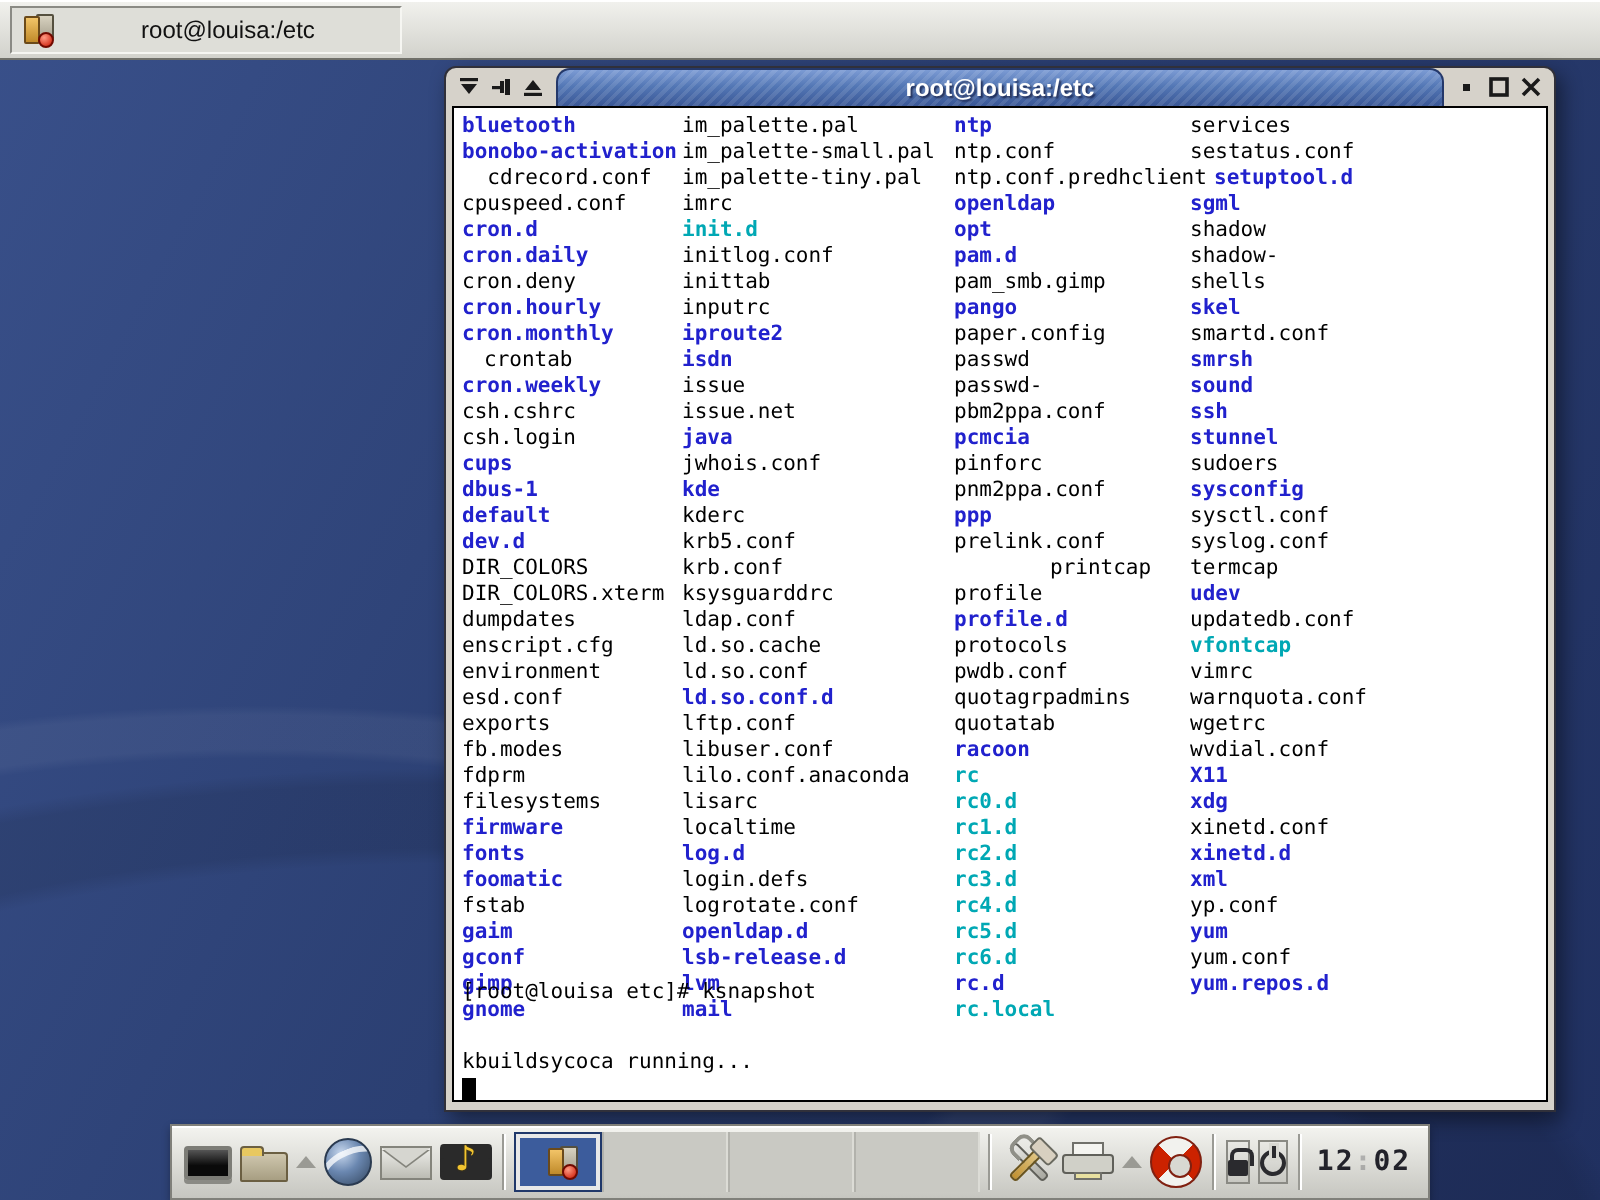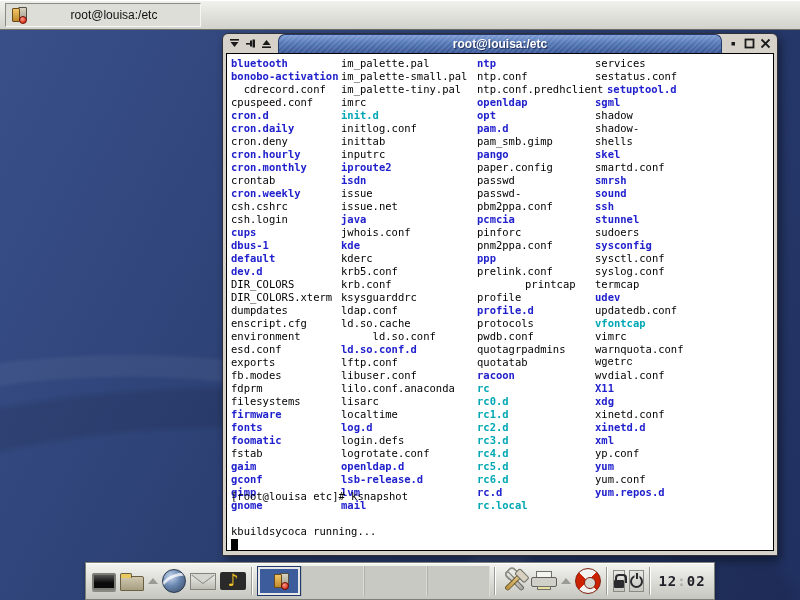--- a/index.html
+++ b/index.html
@@ -165,21 +165,21 @@
       <div class="term-col" style="left:4px">
           <div class="entry" style="color: rgb(33, 33, 205); font-weight: bold;">bluetooth</div>
           <div class="entry" style="color: rgb(33, 33, 205); font-weight: bold;">bonobo-activation</div>
           <div class="entry" style="color: rgb(0, 0, 0); text-align: center;">cdrecord.conf</div>
           <div class="entry" style="color: rgb(0, 0, 0);">cpuspeed.conf</div>
           <div class="entry" style="color: rgb(33, 33, 205); font-weight: bold;">cron.d</div>
           <div class="entry" style="color: rgb(33, 33, 205); font-weight: bold;">cron.daily</div>
           <div class="entry" style="color: rgb(0, 0, 0);">cron.deny</div>
           <div class="entry" style="color: rgb(33, 33, 205); font-weight: bold;">cron.hourly</div>
           <div class="entry" style="color: rgb(33, 33, 205); font-weight: bold;">cron.monthly</div>
-          <div class="entry" style="color: rgb(0, 0, 0);">crontab</div>
+          <div class="entry" style="color: rgb(0, 0, 0); margin-left: 11px;">crontab</div>
           <div class="entry" style="color: rgb(33, 33, 205); font-weight: bold;">cron.weekly</div>
           <div class="entry" style="color: rgb(0, 0, 0);">csh.cshrc</div>
           <div class="entry" style="color: rgb(0, 0, 0);">csh.login</div>
           <div class="entry" style="color: rgb(33, 33, 205); font-weight: bold;">cups</div>
           <div class="entry" style="color: rgb(33, 33, 205); font-weight: bold;">dbus-1</div>
           <div class="entry" style="color: rgb(33, 33, 205); font-weight: bold;">default</div>
           <div class="entry" style="color: rgb(33, 33, 205); font-weight: bold;">dev.d</div>
           <div class="entry" style="color: rgb(0, 0, 0);">DIR_COLORS</div>
           <div class="entry" style="color: rgb(0, 0, 0);">DIR_COLORS.xterm</div>
           <div class="entry" style="color: rgb(0, 0, 0);">dumpdates</div>
@@ -214,21 +214,21 @@
           <div class="entry" style="color: rgb(0, 0, 0);">issue.net</div>
           <div class="entry" style="color: rgb(33, 33, 205); font-weight: bold;">java</div>
           <div class="entry" style="color: rgb(0, 0, 0);">jwhois.conf</div>
           <div class="entry" style="color: rgb(33, 33, 205); font-weight: bold;">kde</div>
           <div class="entry" style="color: rgb(0, 0, 0);">kderc</div>
           <div class="entry" style="color: rgb(0, 0, 0);">krb5.conf</div>
           <div class="entry" style="color: rgb(0, 0, 0);">krb.conf</div>
           <div class="entry" style="color: rgb(0, 0, 0);">ksysguarddrc</div>
           <div class="entry" style="color: rgb(0, 0, 0);">ldap.conf</div>
           <div class="entry" style="color: rgb(0, 0, 0);">ld.so.cache</div>
-          <div class="entry" style="color: rgb(0, 0, 0); text-align: center;">ld.so.conf</div>
+          <div class="entry" style="color: rgb(0, 0, 0);">ld.so.conf</div>
           <div class="entry" style="color: rgb(33, 33, 205); font-weight: bold;">ld.so.conf.d</div>
           <div class="entry" style="color: rgb(0, 0, 0);">lftp.conf</div>
           <div class="entry" style="color: rgb(0, 0, 0);">libuser.conf</div>
           <div class="entry" style="color: rgb(0, 0, 0);">lilo.conf.anaconda</div>
           <div class="entry" style="color: rgb(0, 0, 0);">lisarc</div>
           <div class="entry" style="color: rgb(0, 0, 0);">localtime</div>
           <div class="entry" style="color: rgb(33, 33, 205); font-weight: bold;">log.d</div>
           <div class="entry" style="color: rgb(0, 0, 0);">login.defs</div>
           <div class="entry" style="color: rgb(0, 0, 0);">logrotate.conf</div>
           <div class="entry" style="color: rgb(33, 33, 205); font-weight: bold;">openldap.d</div>
@@ -290,21 +290,21 @@
           <div class="entry" style="color: rgb(0, 0, 0);">sudoers</div>
           <div class="entry" style="color: rgb(33, 33, 205); font-weight: bold;">sysconfig</div>
           <div class="entry" style="color: rgb(0, 0, 0);">sysctl.conf</div>
           <div class="entry" style="color: rgb(0, 0, 0);">syslog.conf</div>
           <div class="entry" style="color: rgb(0, 0, 0);">termcap</div>
           <div class="entry" style="color: rgb(33, 33, 205); font-weight: bold;">udev</div>
           <div class="entry" style="color: rgb(0, 0, 0);">updatedb.conf</div>
           <div class="entry" style="color: rgb(0, 168, 180); font-weight: bold;">vfontcap</div>
           <div class="entry" style="color: rgb(0, 0, 0);">vimrc</div>
           <div class="entry" style="color: rgb(0, 0, 0);">warnquota.conf</div>
-          <div class="entry" style="color: rgb(0, 0, 0); font-family: Liberation Mono, monospace;">wgetrc</div>
+          <div class="entry" style="color: rgb(0, 0, 0);">wgetrc</div>
           <div class="entry" style="color: rgb(0, 0, 0);">wvdial.conf</div>
           <div class="entry" style="color: rgb(33, 33, 205); font-weight: bold;">X11</div>
           <div class="entry" style="color: rgb(33, 33, 205); font-weight: bold;">xdg</div>
           <div class="entry" style="color: rgb(0, 0, 0);">xinetd.conf</div>
           <div class="entry" style="color: rgb(33, 33, 205); font-weight: bold;">xinetd.d</div>
           <div class="entry" style="color: rgb(33, 33, 205); font-weight: bold;">xml</div>
           <div class="entry" style="color: rgb(0, 0, 0);">yp.conf</div>
           <div class="entry" style="color: rgb(33, 33, 205); font-weight: bold;">yum</div>
           <div class="entry" style="color: rgb(0, 0, 0);">yum.conf</div>
           <div class="entry" style="color: rgb(33, 33, 205); font-weight: bold;">yum.repos.d</div>

